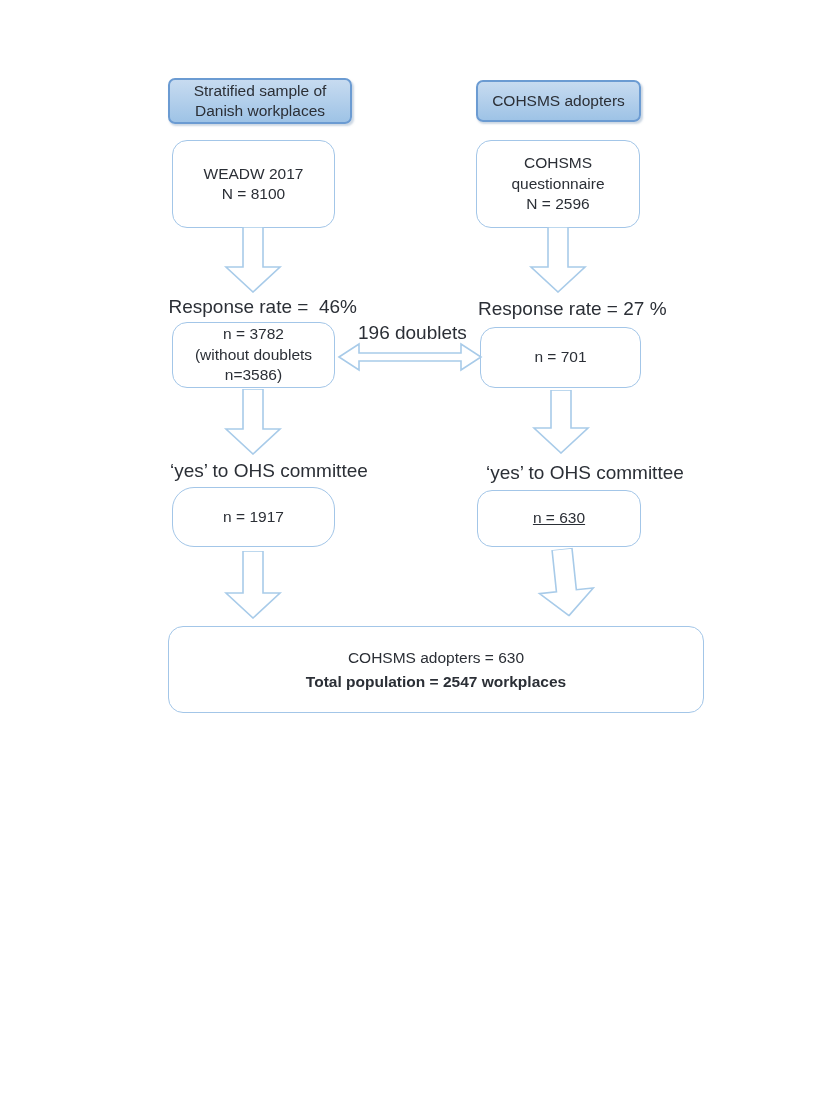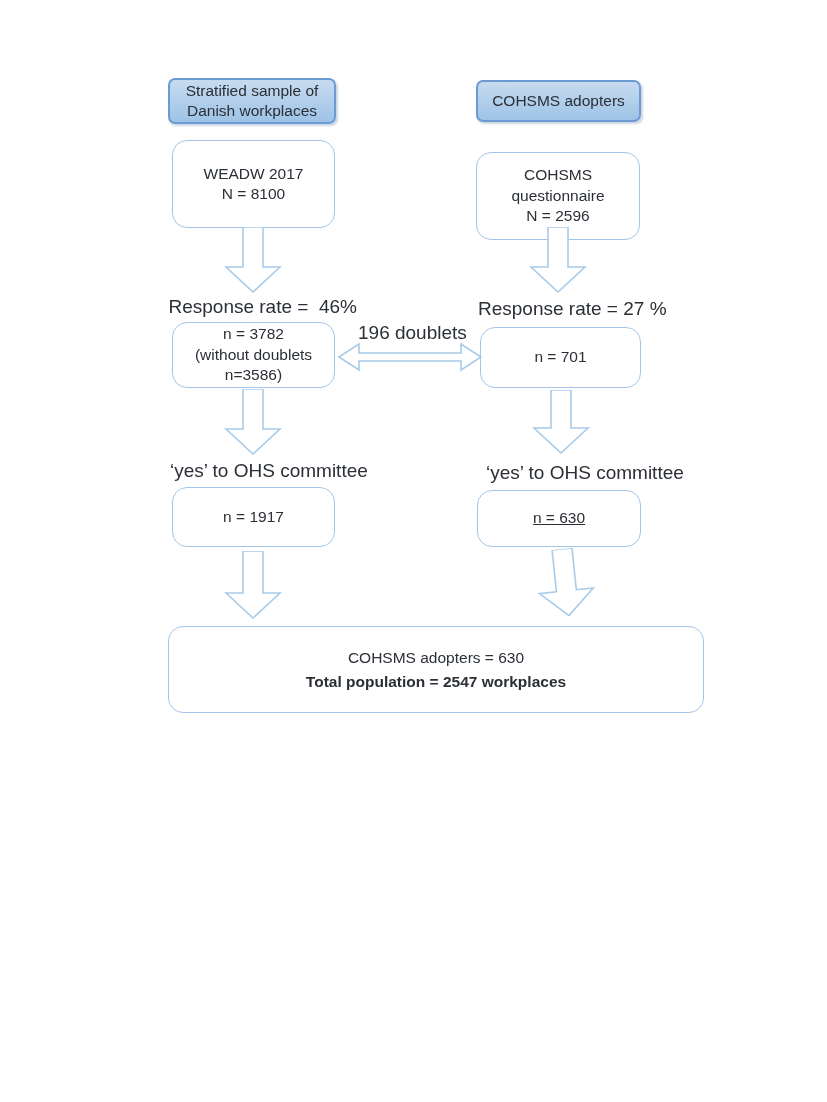--- a/index.html
+++ b/index.html
@@ -68,21 +68,21 @@
   .bold { font-weight: bold; }
   .finalbox { line-height: 1.5; }
 </style>
 </head>
 <body>
 
 <div class="canvas">
 
   
   <div class="group">
-    <div class="hdr" style="left:168px; top:78px; width:168px; height:46px;">
+    <div class="hdr" style="left:168px; top:78px; width:184px; height:46px;">
       <div>Stratified sample of</div>
       <div>Danish workplaces</div>
     </div>
 
     <div class="wbox" style="left:172px; top:140px; width:163px; height:88px;">
       <div>WEADW 2017</div>
       <div>N = 8100</div>
     </div>
 
     <div class="arrow" style="left:223px; top:227px;">
@@ -100,38 +100,38 @@
     </div>
 
     <div class="arrow" style="left:223px; top:389px;">
       <svg width="60" height="66" viewBox="0 0 60 66">
         <polygon points="20,0 40,0 40,40 57,40 30,65 3,40 20,40"></polygon>
       </svg>
     </div>
 
     <div class="lbl" style="left:170px; top:460px; width:185px;">‘yes’ to OHS committee</div>
 
-    <div class="wbox" style="left:172px; top:487px; width:163px; height:60px;">
+    <div class="wbox" style="left:172px; top:487px; width:163px; height:60px;border-radius:22px;">
       <div>n = 1917</div>
     </div>
 
     <div class="arrow" style="left:223px; top:551px;">
       <svg width="60" height="68" viewBox="0 0 60 68">
         <polygon points="20,0 40,0 40,42 57,42 30,67 3,42 20,42"></polygon>
       </svg>
     </div>
   </div>
 
   
   <div class="group">
     <div class="hdr" style="left:476px; top:80px; width:165px; height:42px;">
       <div>COHSMS adopters</div>
     </div>
 
-    <div class="wbox" style="left:476px; top:152px; width:164px; height:88px;">
+    <div class="wbox" style="left:476px; top:140px; width:164px; height:88px;">
       <div>COHSMS</div>
       <div>questionnaire</div>
       <div>N = 2596</div>
     </div>
 
     <div class="arrow" style="left:528px; top:227px;">
       <svg width="60" height="66" viewBox="0 0 60 66">
         <polygon points="20,0 40,0 40,40 57,40 30,65 3,40 20,40"></polygon>
       </svg>
     </div>

